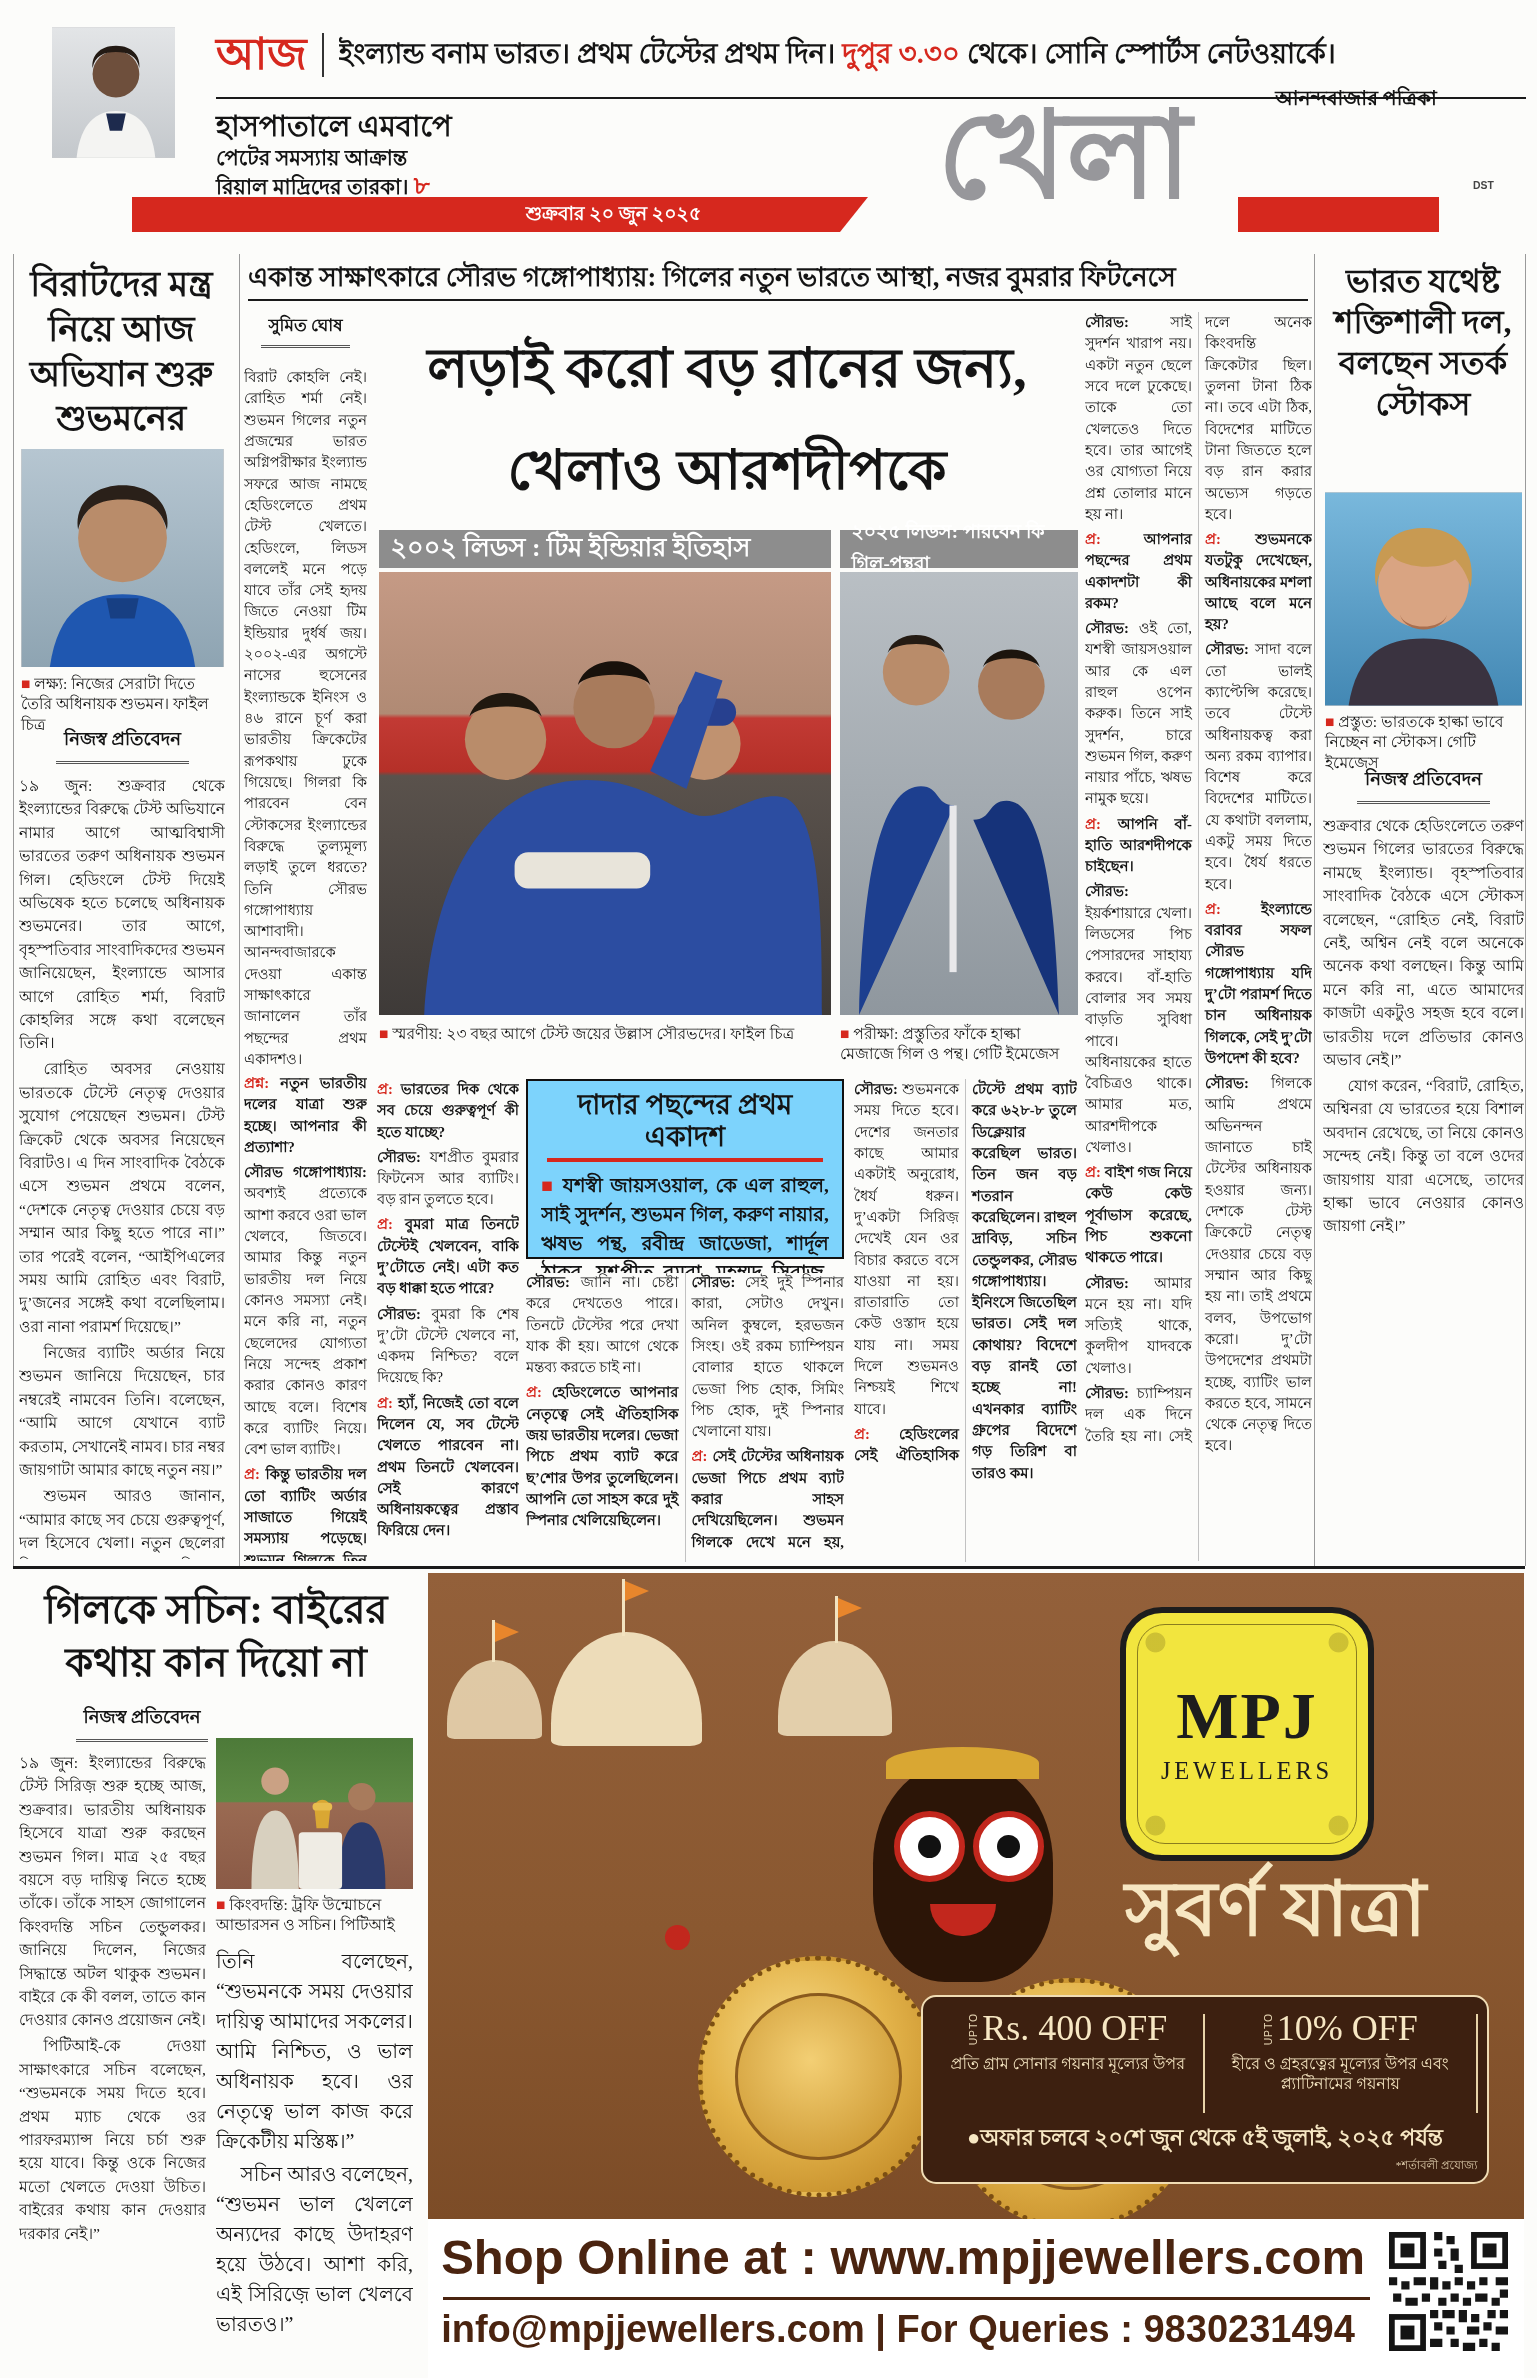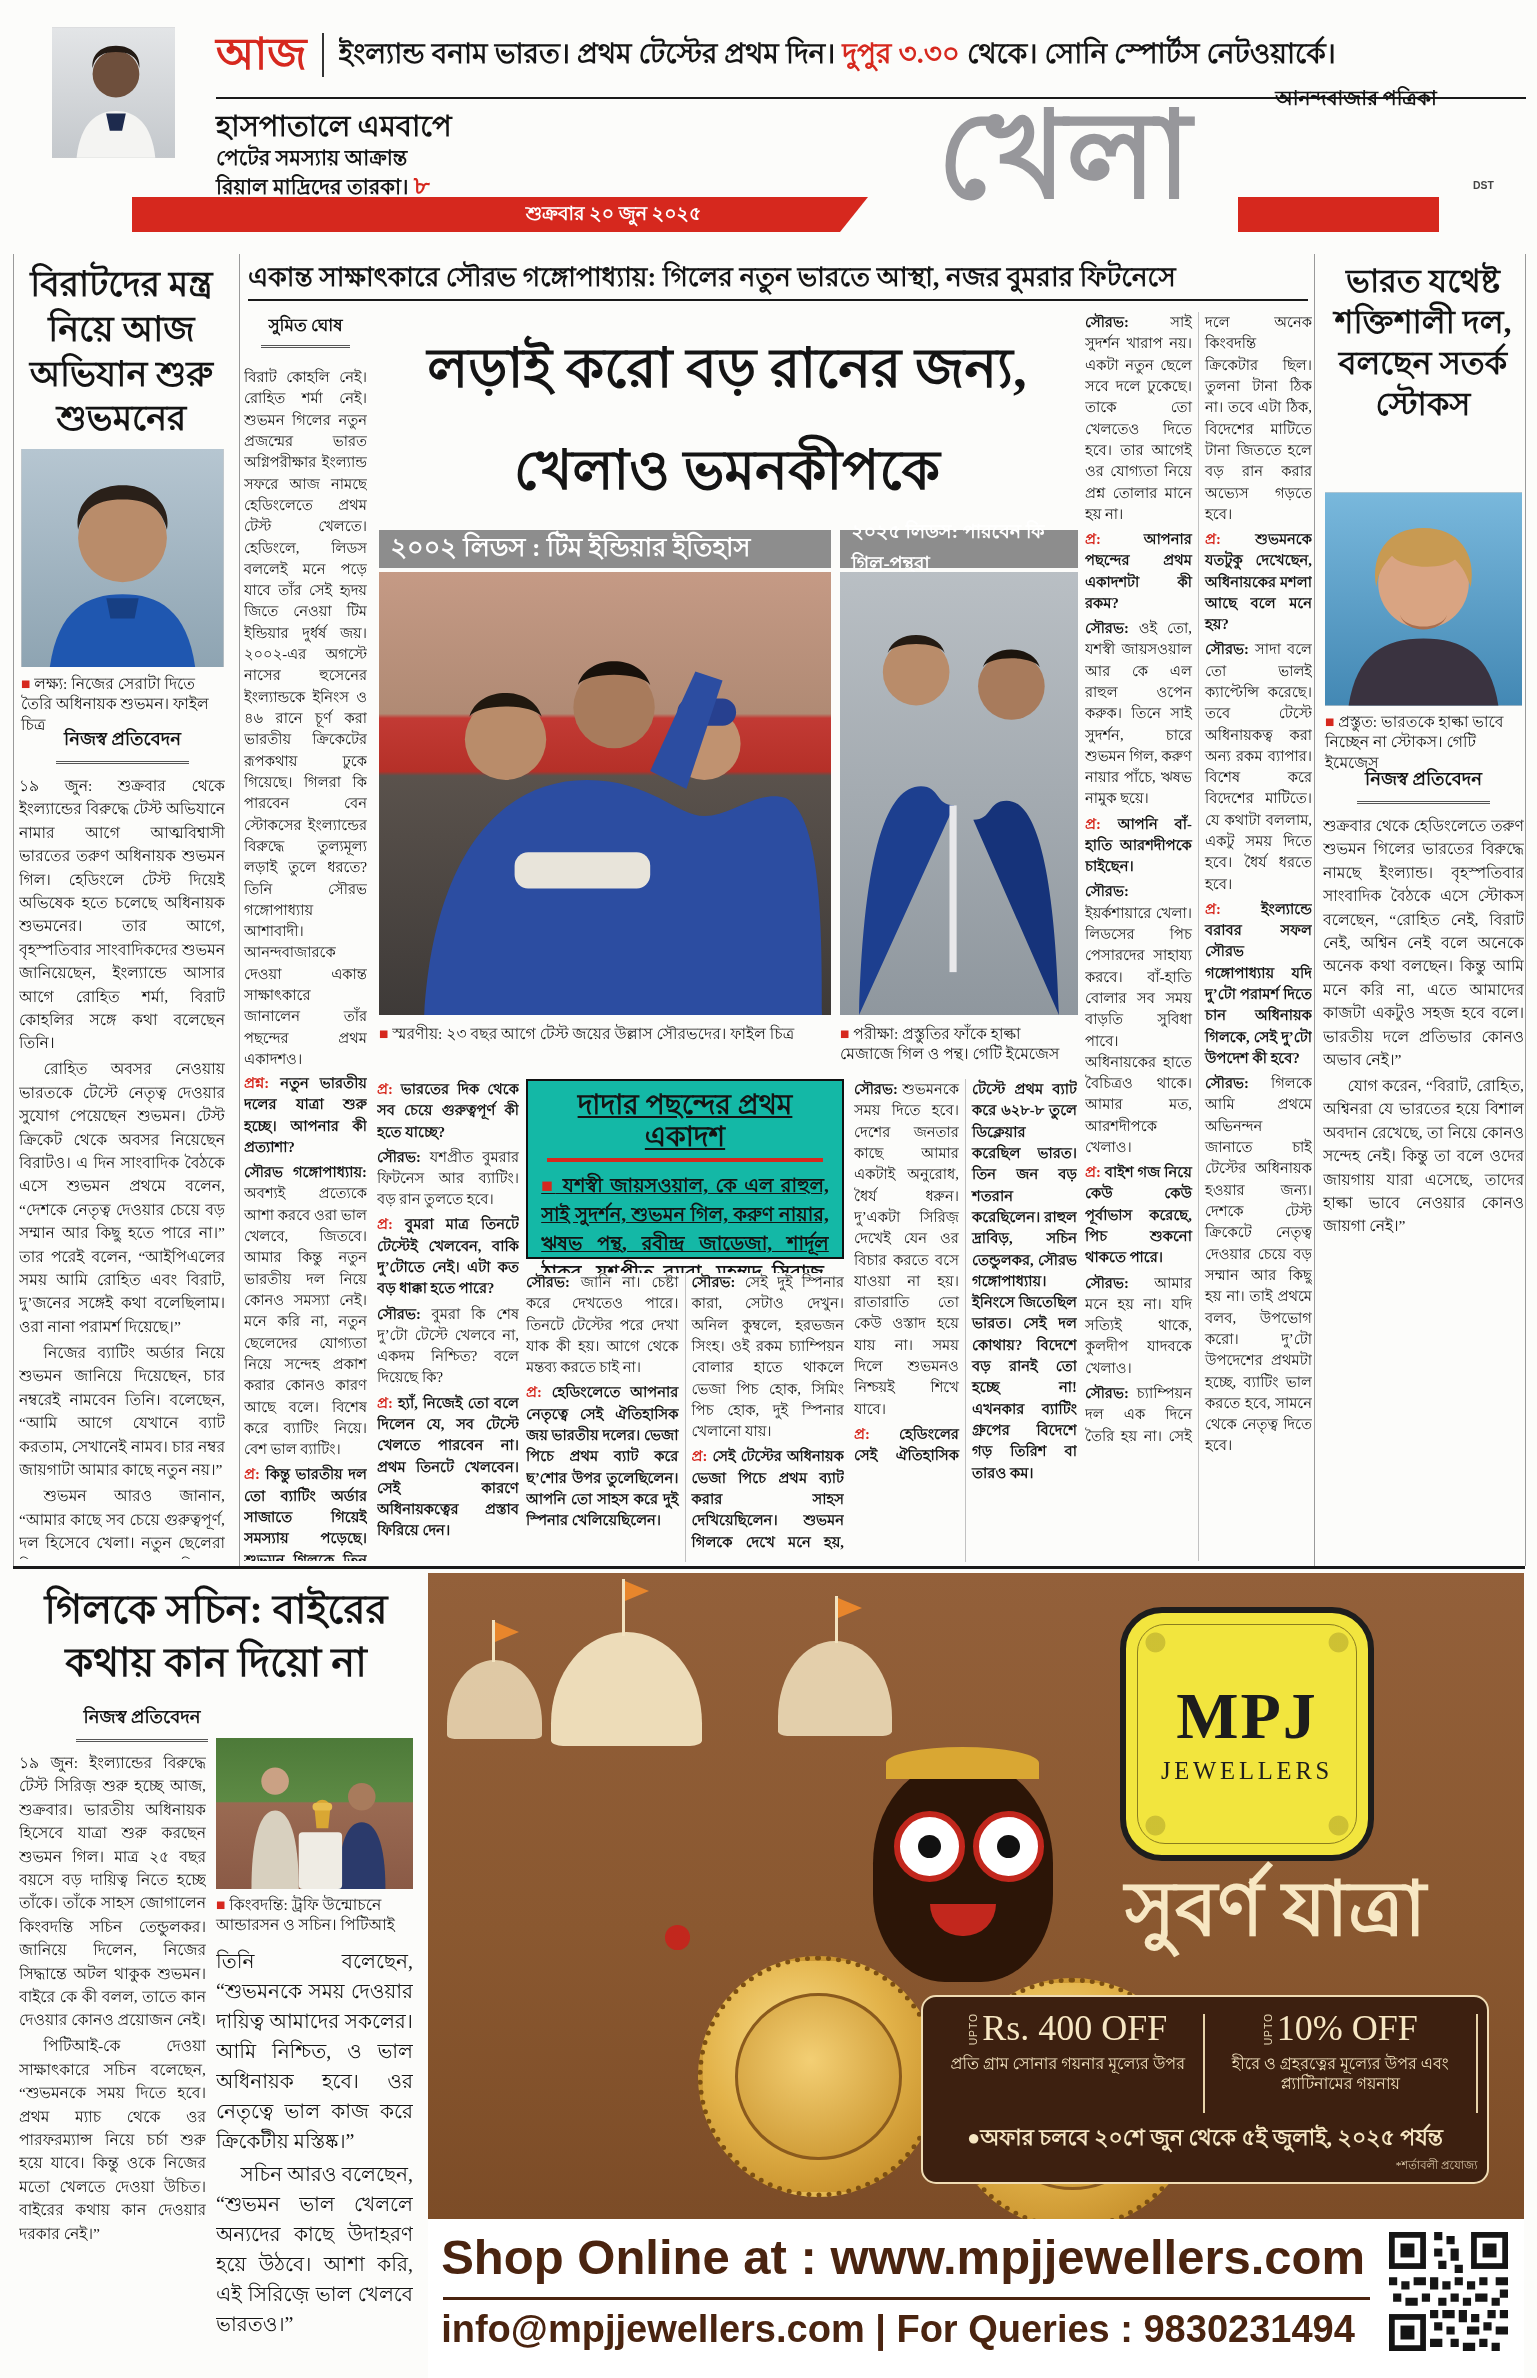--- a/index.html
+++ b/index.html
@@ -27,21 +27,21 @@
   .qa-p.q{font-weight:bold;}
   .ql{font-weight:bold;}
   .qa-p.q .ql{color:#d6281e;}
   .cols2{column-count:2;column-gap:13.2px;column-rule:0.9px solid #c2c2c2;}
   
   .caption-bar{background:#8d8d8d;color:#fff;font-weight:bold;display:flex;align-items:center;padding:0 11.4px;}
   
   .ph{background:#ccc;}
   .ph svg{display:block;width:100%;height:100%;}
   
-  .xi-box{border:2.8px solid #111;background:#14b8a6;padding:7.6px 13.2px 9.5px 13.2px;box-sizing:border-box;text-decoration:underline;}
+  .xi-box{border:2.8px solid #111;background:#7dd3fc;padding:7.6px 13.2px 9.5px 13.2px;box-sizing:border-box;}
   .xi-title{font-weight:bold;font-size:28px;text-align:center;line-height:1.15;}
   .xi-rule{height:4.7px;background:#d6281e;margin:4.7px auto 8.5px auto;width:96%;}
   .xi-text{font-weight:bold;font-size:19.4px;line-height:1.5;text-align:justify;}
   .xi-text::first-letter{color:#d6281e;}
   
   .kh-title{color:#97979b;font-weight:bold;}
   .red-band{background:#d6281e;}
   
   .ad-cream{color:#f7e7c3;}
   .offer-big{font-size:36px;line-height:1.05;}
@@ -157,21 +157,21 @@
   <div class="abs byline" style="left:244px;top:312px;width:123px;font-size:17px;"><span class="bl-inner">সুমিত ঘোষ</span></div>
   <div class="abs jtext clip qa-box" style="left:244px;top:367px;width:123px;height:1194px;">
     <p class="para">বিরাট কোহলি নেই। রোহিত শর্মা নেই। শুভমন গিলের নতুন প্রজন্মের ভারত অগ্নিপরীক্ষার ইংল্যান্ড সফরে আজ নামছে হেডিংলেতে প্রথম টেস্ট খেলতে। হেডিংলে, লিডস বললেই মনে পড়ে যাবে তাঁর সেই হৃদয় জিতে নেওয়া টিম ইন্ডিয়ার দুর্ধর্ষ জয়। ২০০২-এর অগস্টে নাসের হুসেনের ইংল্যান্ডকে ইনিংস ও ৪৬ রানে চূর্ণ করা ভারতীয় ক্রিকেটের রূপকথায় ঢুকে গিয়েছে। গিলরা কি পারবেন বেন স্টোকসের ইংল্যান্ডের বিরুদ্ধে তুল্যমূল্য লড়াই তুলে ধরতে? তিনি সৌরভ গঙ্গোপাধ্যায় আশাবাদী। আনন্দবাজারকে দেওয়া একান্ত সাক্ষাৎকারে জানালেন তাঁর পছন্দের প্রথম একাদশও।</p>
     <div>
         <p class="qa-p q"><span class="ql">প্রশ্ন:</span> নতুন ভারতীয় দলের যাত্রা শুরু হচ্ছে। আপনার কী প্রত্যাশা?</p>
         <p class="qa-p a"><span class="ql">সৌরভ গঙ্গোপাধ্যায়:</span> অবশ্যই প্রত্যেকে আশা করবে ওরা ভাল খেলবে, জিতবে। আমার কিন্তু নতুন ভারতীয় দল নিয়ে কোনও সমস্যা নেই। মনে করি না, নতুন ছেলেদের যোগ্যতা নিয়ে সন্দেহ প্রকাশ করার কোনও কারণ আছে বলে। বিশেষ করে ব্যাটিং নিয়ে। বেশ ভাল ব্যাটিং।</p>
         <p class="qa-p q"><span class="ql">প্র:</span> কিন্তু ভারতীয় দল তো ব্যাটিং অর্ডার সাজাতে গিয়েই সমস্যায় পড়েছে। শুভমন গিলকে তিন থেকে চারে পাঠাতে হচ্ছে। তিনে হয়তো সাই সুদর্শন। যাঁর নির্বাচন আইপিএল দেখে করা হয়েছে বলে জোরালো সমালোচনা হচ্ছে।</p>
       </div>
   </div>
 
-  <div class="abs hl" style="left:377px;top:318px;width:700px;height:206px;font-size:55px;line-height:102px;overflow:hidden;">লড়াই করো বড় রানের জন্য, খেলাও ভমনকীপকে</div>
+  <div class="abs hl" style="left:377px;top:318px;width:700px;height:206px;font-size:55px;line-height:102px;overflow:hidden;">লড়াই করো বড় রানের জন্য, খেলাও আরশদীপকে</div>
 
   <div class="abs caption-bar" style="left:379px;top:530px;width:452px;height:38px;font-size:25.6px;box-sizing:border-box;text-align:right;">২০০২ লিডস : টিম ইন্ডিয়ার ইতিহাস</div>
   <div class="abs caption-bar" style="left:840px;top:530px;width:238px;height:38px;font-size:19px;box-sizing:border-box;">২০২৫ লিডস: পারবেন কি গিল-পন্থরা</div>
 
   <div class="abs ph" style="left:379px;top:572px;width:452px;height:443px;">
     <svg viewBox="0 0 100 98" preserveAspectRatio="none">
         <defs>
           <linearGradient id="p2" x1="0" y1="0" x2="0" y2="1">
             <stop offset="0" stop-color="#c59a85"></stop>
             <stop offset=".32" stop-color="#b08a74"></stop>

